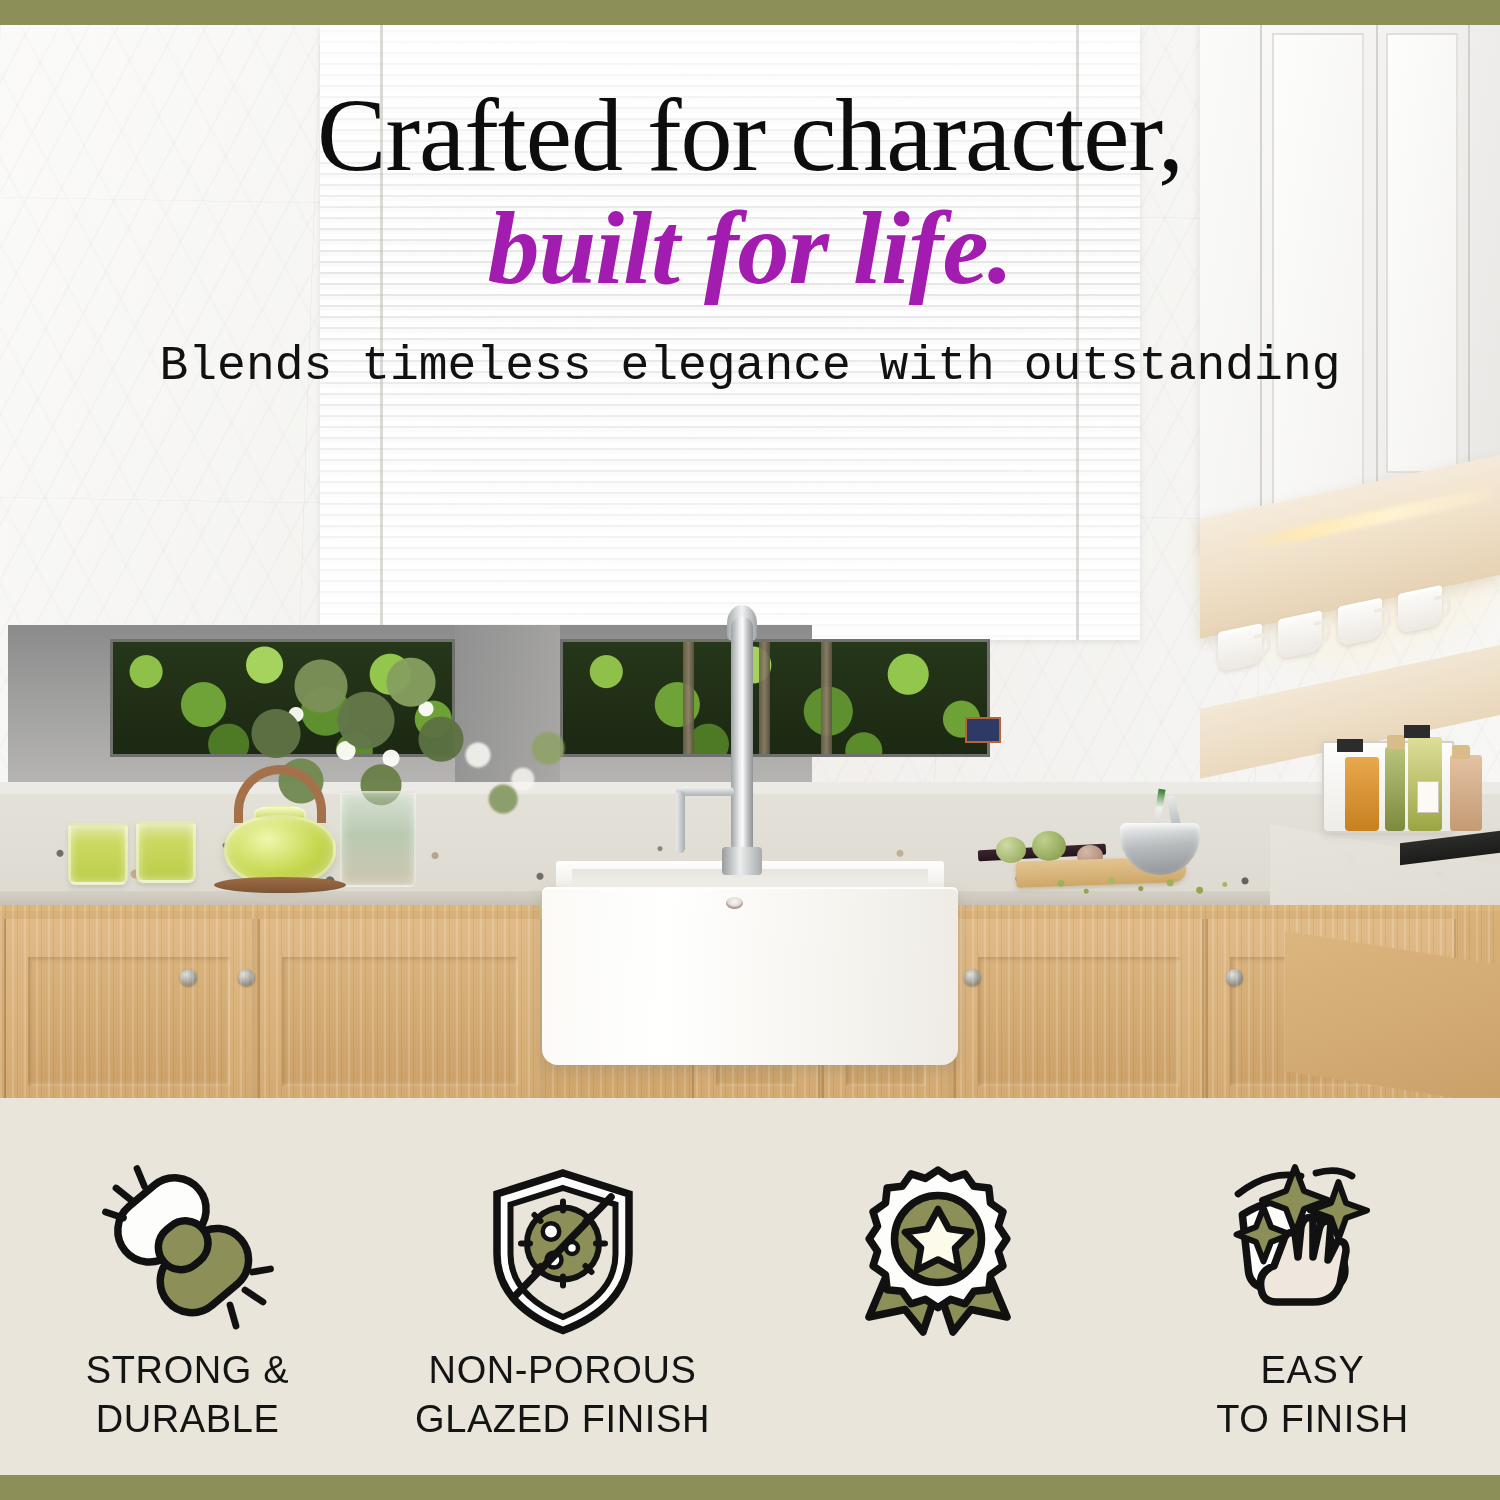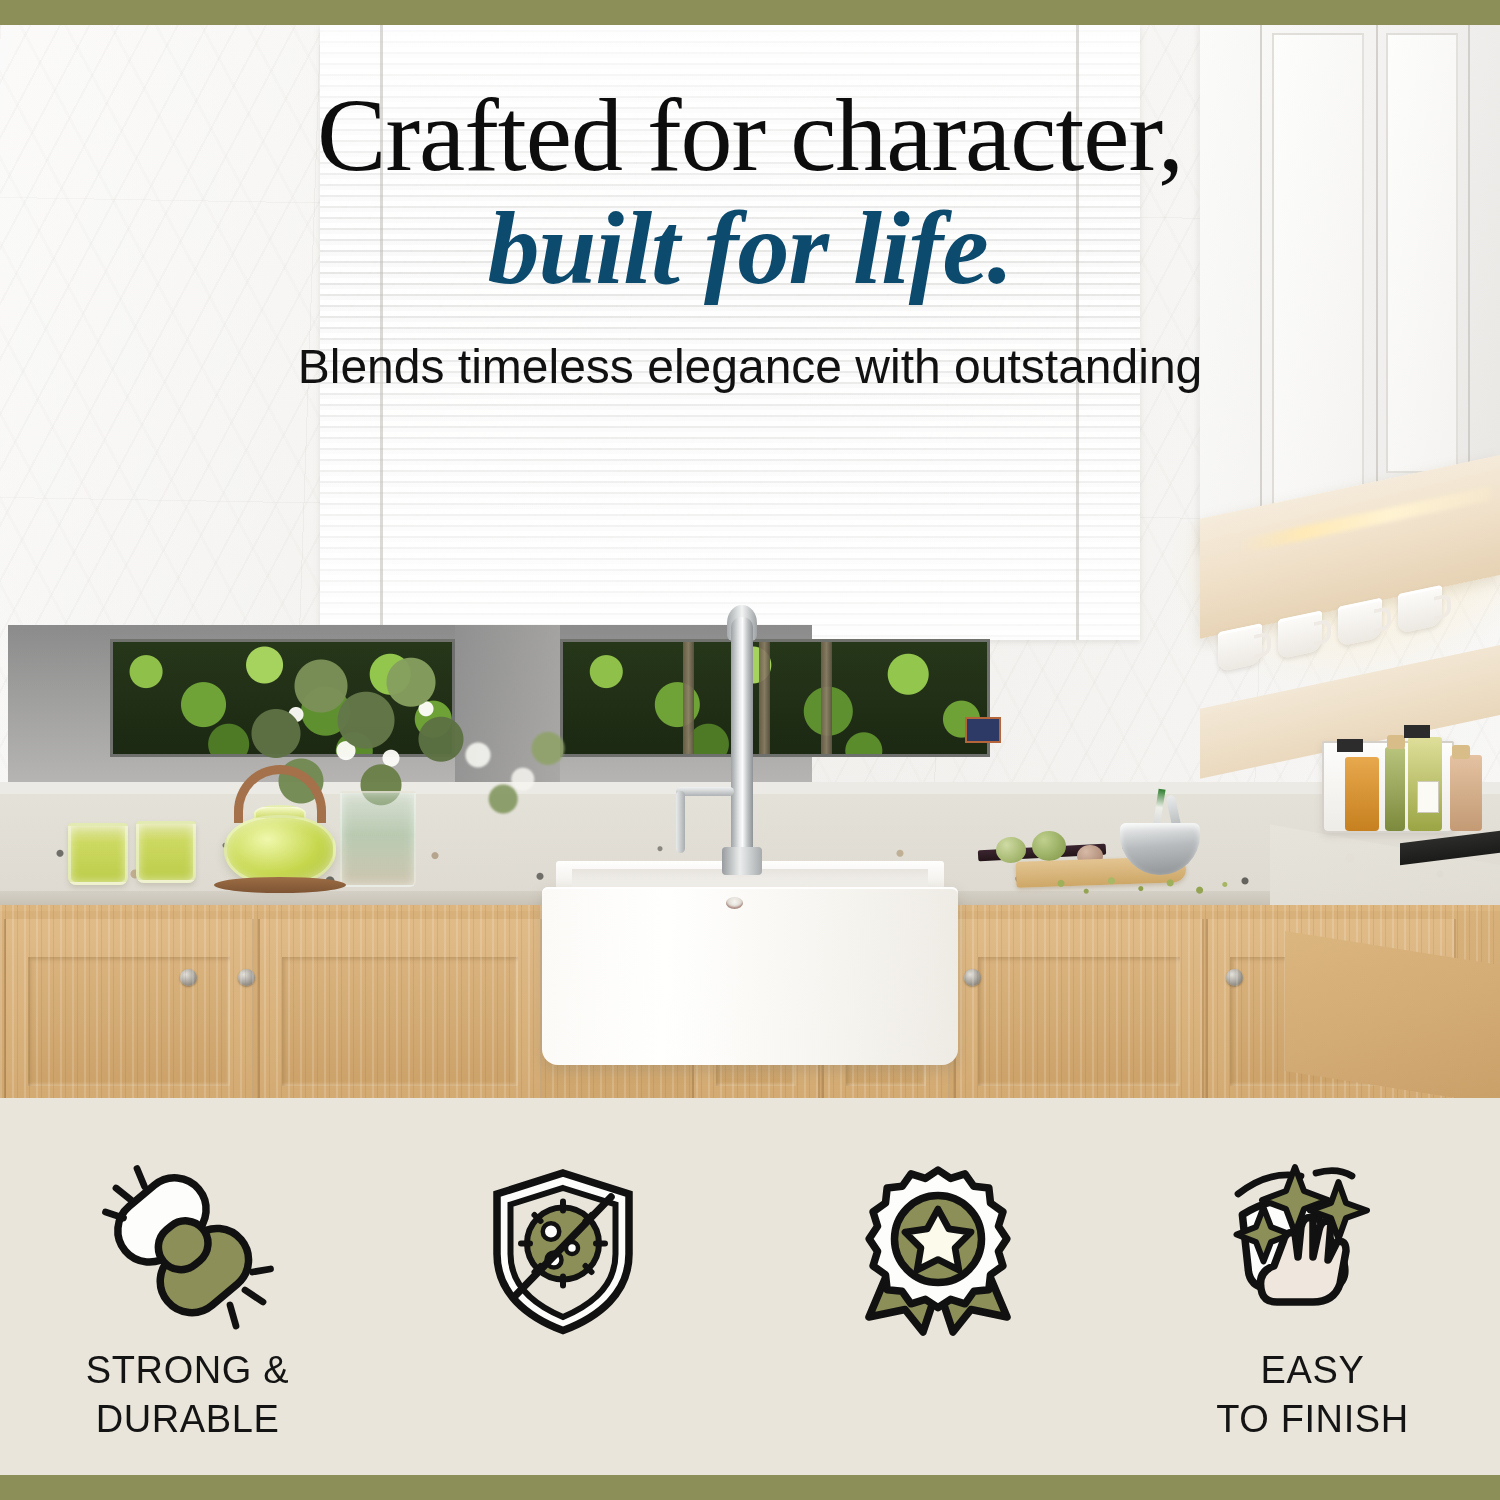--- a/index.html
+++ b/index.html
@@ -391,27 +391,27 @@
     position:absolute; left:0; top:0; width:1500px; z-index:40;
     text-align:center; padding-top:58px;
   }
   .h1-a{
     font-family:"Liberation Serif", serif;
     font-size:104px; line-height:1.0; color:#0d0d0d; letter-spacing:-1px;
   }
   .h1-b{
     font-family:"Liberation Serif", serif;
     font-style:italic; font-weight:700;
-    font-size:104px; line-height:1.18; color:#0c4a6e; letter-spacing:-1px;
+    font-size:104px; line-height:1.18; color:#a21caf; letter-spacing:-1px;
   }
   .sub{
     margin-top:26px;
     font-size:48px; line-height:1.28; color:#111; font-weight:400;
   }
-  .sub span{ display:block; }
+  .sub span{ display:block;font-family:Liberation Mono, monospace; }
 
   
   #features{
     position:absolute; left:0; top:1098px; width:1500px; height:377px;
     background:#e9e5da;
     display:flex; align-items:flex-start; justify-content:space-around;
     padding-top:58px;
   }
   .feat{ width:330px; text-align:center; }
   .feat-icon{ height:190px; display:flex; align-items:center; justify-content:center; }
@@ -591,20 +591,24 @@
             <line x1="75" y1="70" x2="79" y2="74"></line>
             <line x1="79" y1="36" x2="75" y2="40"></line>
             <line x1="45" y1="70" x2="41" y2="74"></line>
           </g>
           <circle cx="52" cy="47" r="5.5" fill="#fdfdfb" stroke="#111" stroke-width="3"></circle>
           <circle cx="66" cy="58" r="4" fill="#fdfdfb" stroke="#111" stroke-width="3"></circle>
           <circle cx="54" cy="66" r="5" fill="#fdfdfb" stroke="#111" stroke-width="3"></circle>
           <line x1="28" y1="90" x2="92" y2="24" stroke="#111" stroke-width="5" stroke-linecap="round"></line>
         </svg>
       </div>
+      <div class="feat-label">
+        <span>NON-POROUS</span>
+        <span>GLAZED FINISH</span>
+      </div>
     </div>
 
     <div class="feat">
       <div class="feat-icon">
         <svg width="180" height="180" viewBox="0 0 120 120" aria-hidden="true">
           <path d="M30 66 L14 104 L38 99 L50 114 L62 78 Z" fill="#8d8f59" stroke="#111" stroke-width="5" stroke-linejoin="round"></path>
           <path d="M90 66 L106 104 L82 99 L70 114 L58 78 Z" fill="#8d8f59" stroke="#111" stroke-width="5" stroke-linejoin="round"></path>
           <path d="M60 6 l8.4 5.6 9.6 -3 5.9 8.3 10 1.1 1.1 10 8.3 5.9 -3 9.6 5.6 8.4
                    -5.6 8.4 3 9.6 -8.3 5.9 -1.1 10 -10 1.1 -5.9 8.3 -9.6 -3 -8.4 5.6
                    -8.4 -5.6 -9.6 3 -5.9 -8.3 -10 -1.1 -1.1 -10 -8.3 -5.9 3 -9.6 -5.6 -8.4

